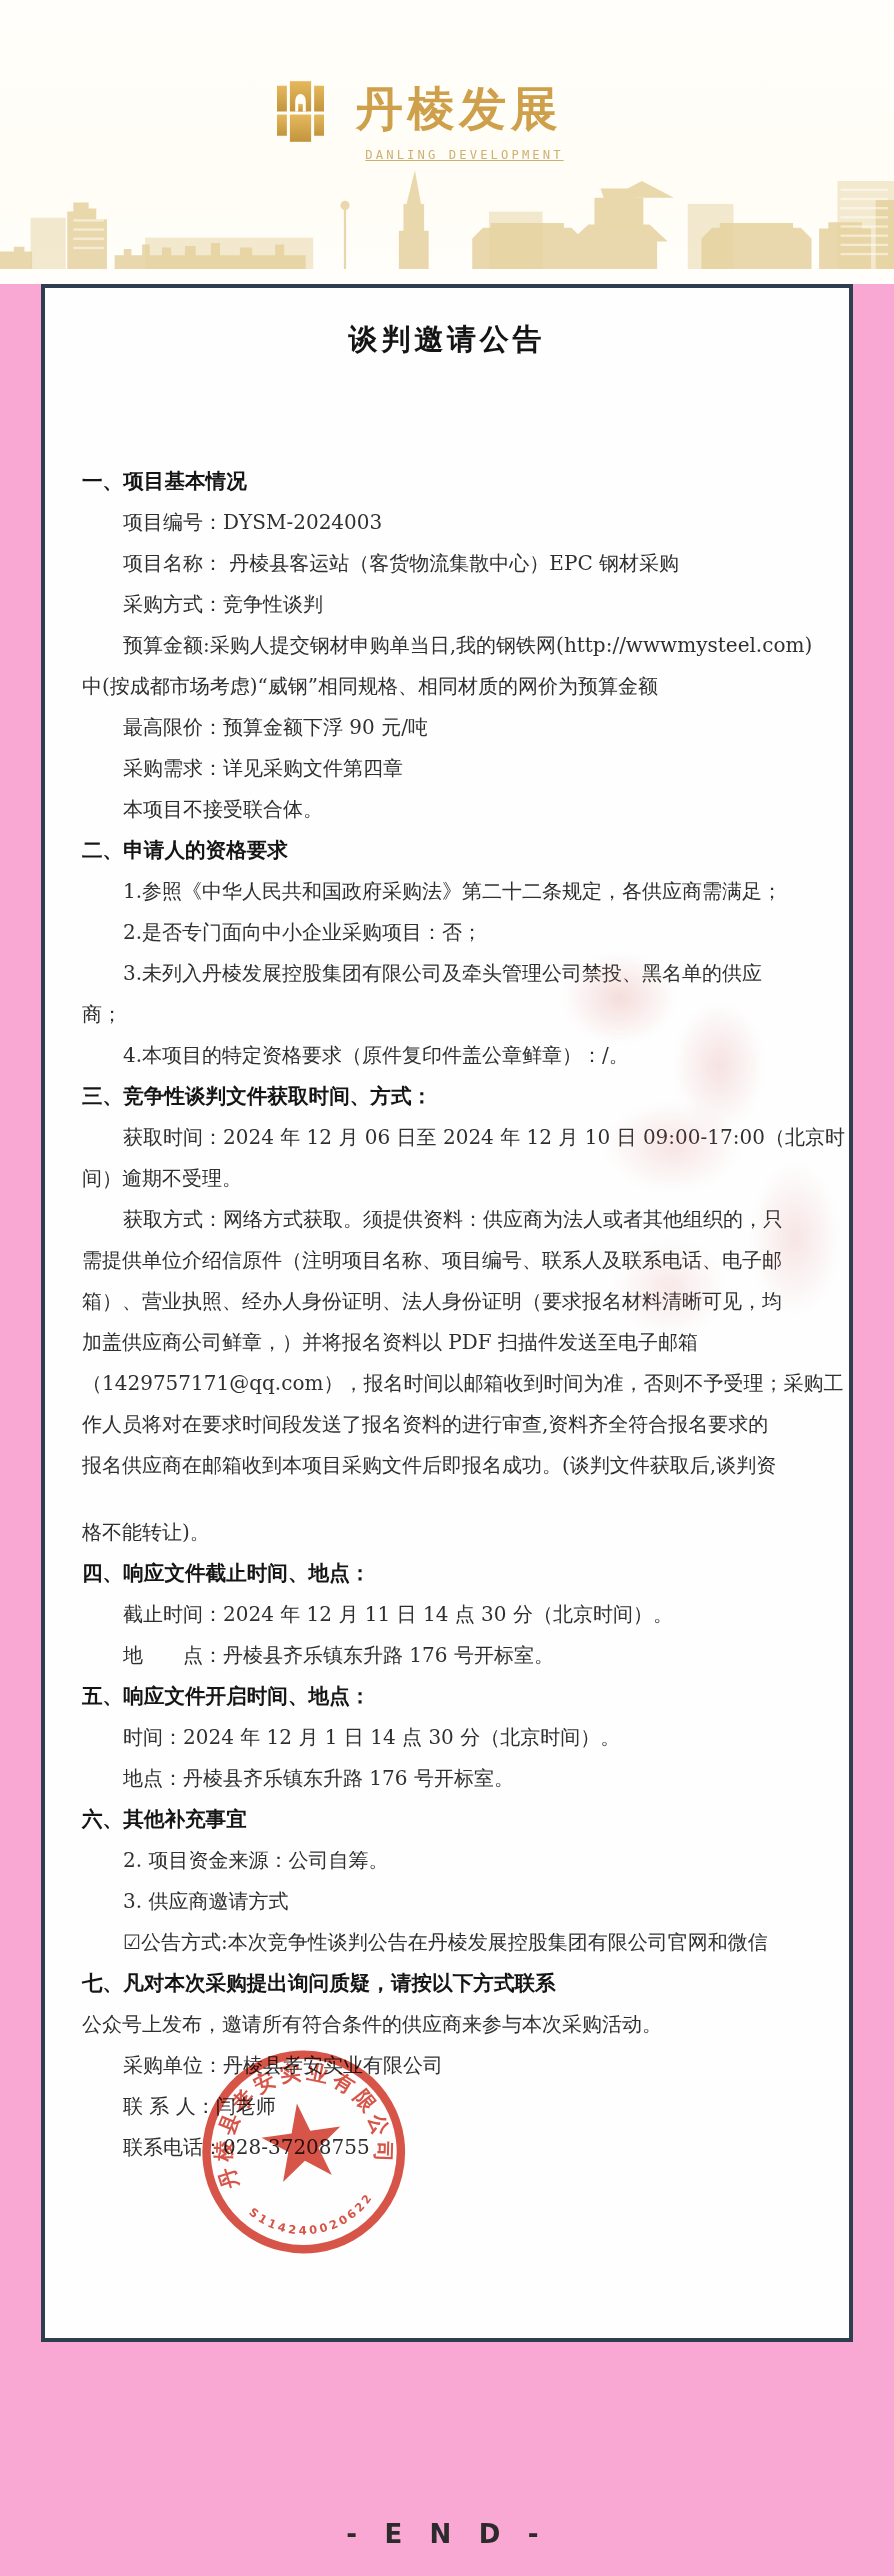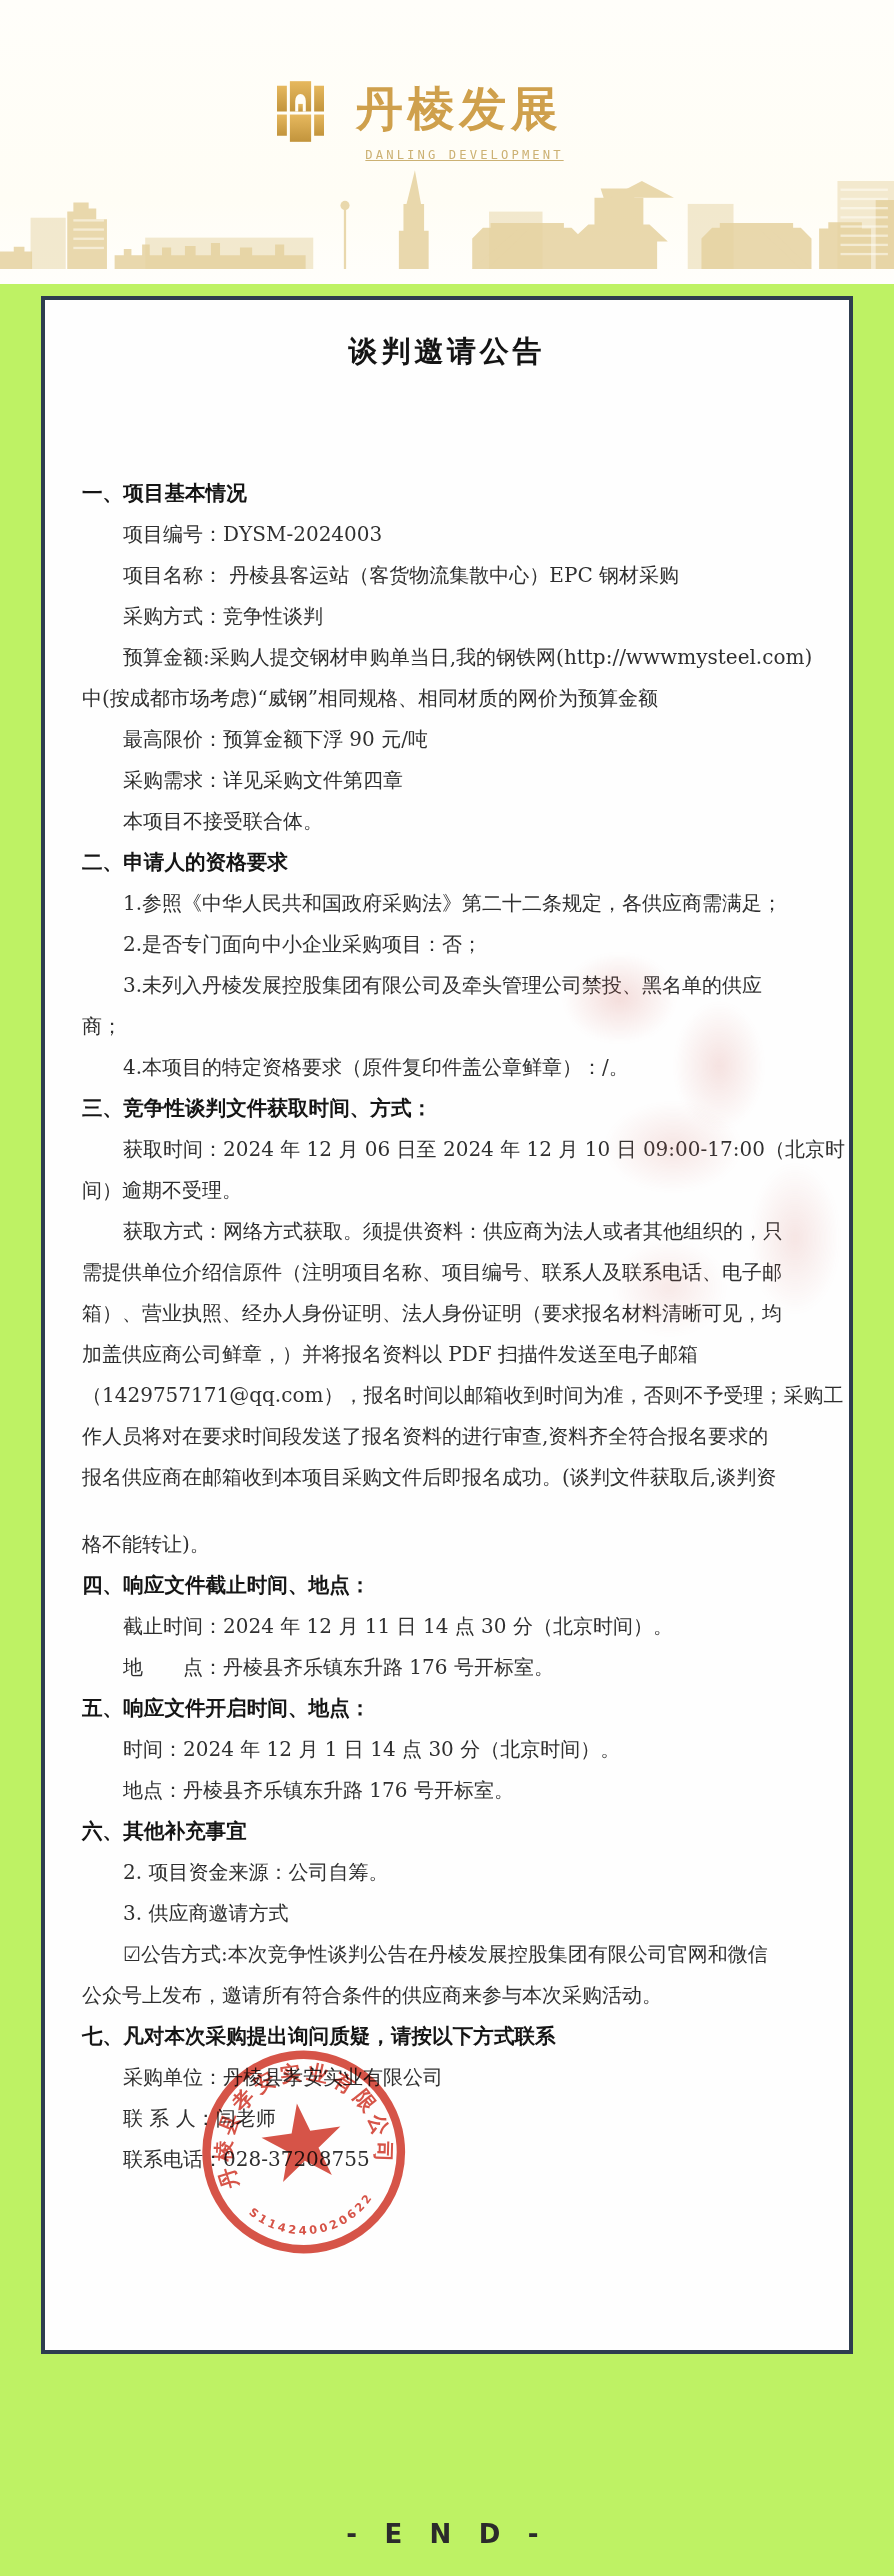--- a/index.html
+++ b/index.html
@@ -1,30 +1,30 @@
 <!DOCTYPE html>
 <html style="font-size:12.2px"><head>
 <meta charset="utf-8">
 <style>
   html,body{margin:0;padding:0;background:#ffffff;}
-  .page{position:relative;width:894px;height:2576px;background:#bef264;overflow:hidden;
+  .page{position:relative;width:894px;height:2576px;background:#f9a8d4;overflow:hidden;
         font-family:"DejaVu Serif","Liberation Serif",serif;}
   
   .banner{position:absolute;left:0;top:0;width:894px;height:284px;
           background:linear-gradient(180deg,#fffefa 0%,#fffdf5 70%,#fffefb 100%);}
   .logo{position:absolute;left:277px;top:81px;width:47px;height:61px;}
   .brand-cn{position:absolute;left:356px;top:79px;width:219px;height:60px;
             font-size:47px;line-height:60px;font-weight:bold;letter-spacing:4.6px;
             color:#cfa04c;font-family:"DejaVu Serif","Liberation Serif",serif;white-space:nowrap;}
   .brand-en{position:absolute;left:359px;top:148px;width:211px;text-align:center;
             font-size:12.2px;letter-spacing:3.1px;color:#ccb173;
             font-family:"DejaVu Sans Mono","Liberation Mono",monospace;white-space:nowrap;text-decoration:underline;}
   .skyline{position:absolute;left:0;top:158px;width:894px;height:111px;}
   
-  .doc-box{position:absolute;left:41px;top:296px;width:812px;height:2058px;
+  .doc-box{position:absolute;left:41px;top:284px;width:812px;height:2058px;
            box-sizing:border-box;background:#fefefe;border:4.6px solid #2e3d4f;}
   .doc-title{position:absolute;left:0;top:32px;width:100%;text-align:center;
              font-size:29px;font-weight:bold;letter-spacing:3.8px;color:#141414;
              font-family:"DejaVu Sans","Liberation Sans",sans-serif;}
   .doc-lines{position:absolute;left:37px;top:173px;width:764px;color:#2f2f2f;}
   .line{height:41px;line-height:41px;font-size:20px;white-space:nowrap;}
   .line.h{font-weight:bold;color:#151515;font-size:20.6px;
           font-family:"DejaVu Sans","Liberation Sans",sans-serif;}
   .line.ind{padding-left:41px;}
   .line.gap{margin-top:26px;}
@@ -152,22 +152,22 @@
         <div class="line h">四、响应文件截止时间、地点：</div>
         <div class="line ind">截止时间：2024 年 12 月 11 日 14 点 30 分（北京时间）。</div>
         <div class="line ind">地　　点：丹棱县齐乐镇东升路 176 号开标室。</div>
         <div class="line h">五、响应文件开启时间、地点：</div>
         <div class="line ind">时间：2024 年 12 月 1 日 14 点 30 分（北京时间）。</div>
         <div class="line ind">地点：丹棱县齐乐镇东升路 176 号开标室。</div>
         <div class="line h">六、其他补充事宜</div>
         <div class="line ind">2. 项目资金来源：公司自筹。</div>
         <div class="line ind">3. 供应商邀请方式</div>
         <div class="line ind">☑公告方式:本次竞争性谈判公告在丹棱发展控股集团有限公司官网和微信</div>
+        <div class="line h">七、凡对本次采购提出询问质疑，请按以下方式联系</div>
         <div class="line">公众号上发布，邀请所有符合条件的供应商来参与本次采购活动。</div>
-        <div class="line h">七、凡对本次采购提出询问质疑，请按以下方式联系</div>
         <div class="line ind">采购单位：丹棱县孝安实业有限公司</div>
         <div class="line ind">联 系 人：闫老师</div>
         <div class="line ind">联系电话：028-37208755</div>
       </div>
   </div>
 
   <div class="bleed b1"></div>
   <div class="bleed b2"></div>
   <div class="bleed b3"></div>
   <div class="bleed b4"></div>

